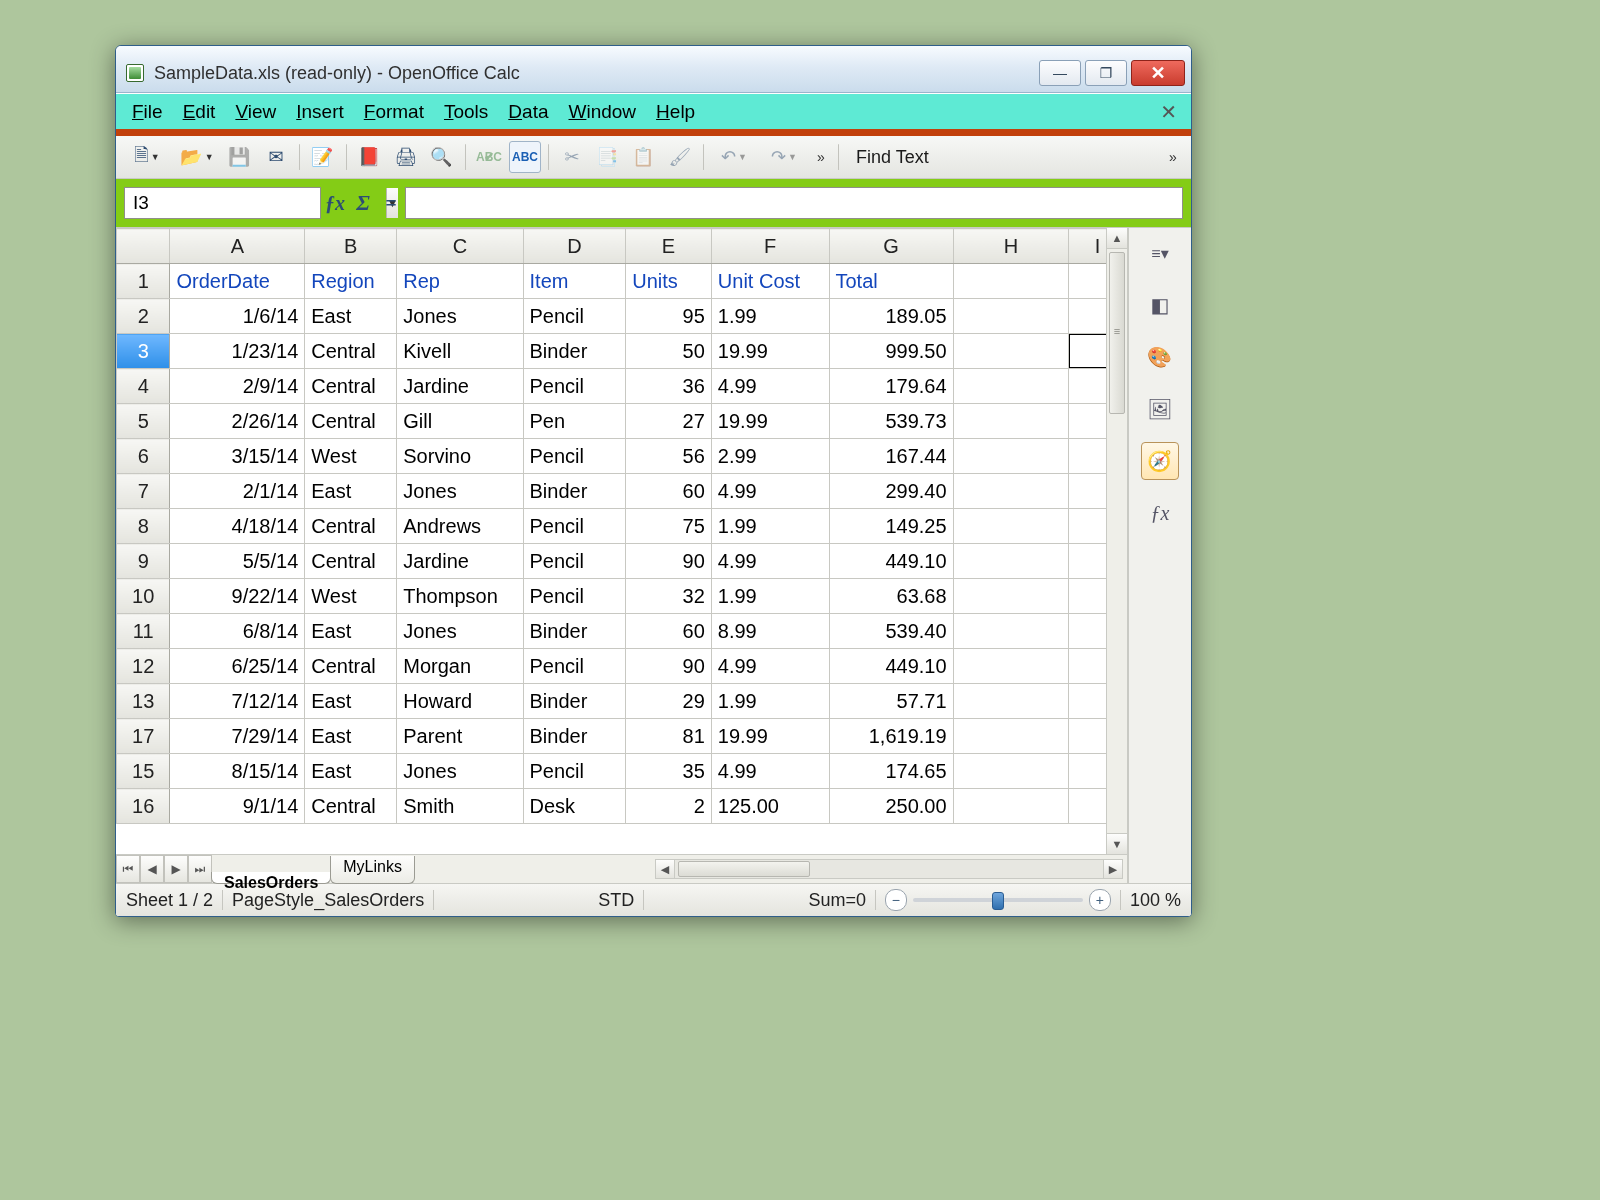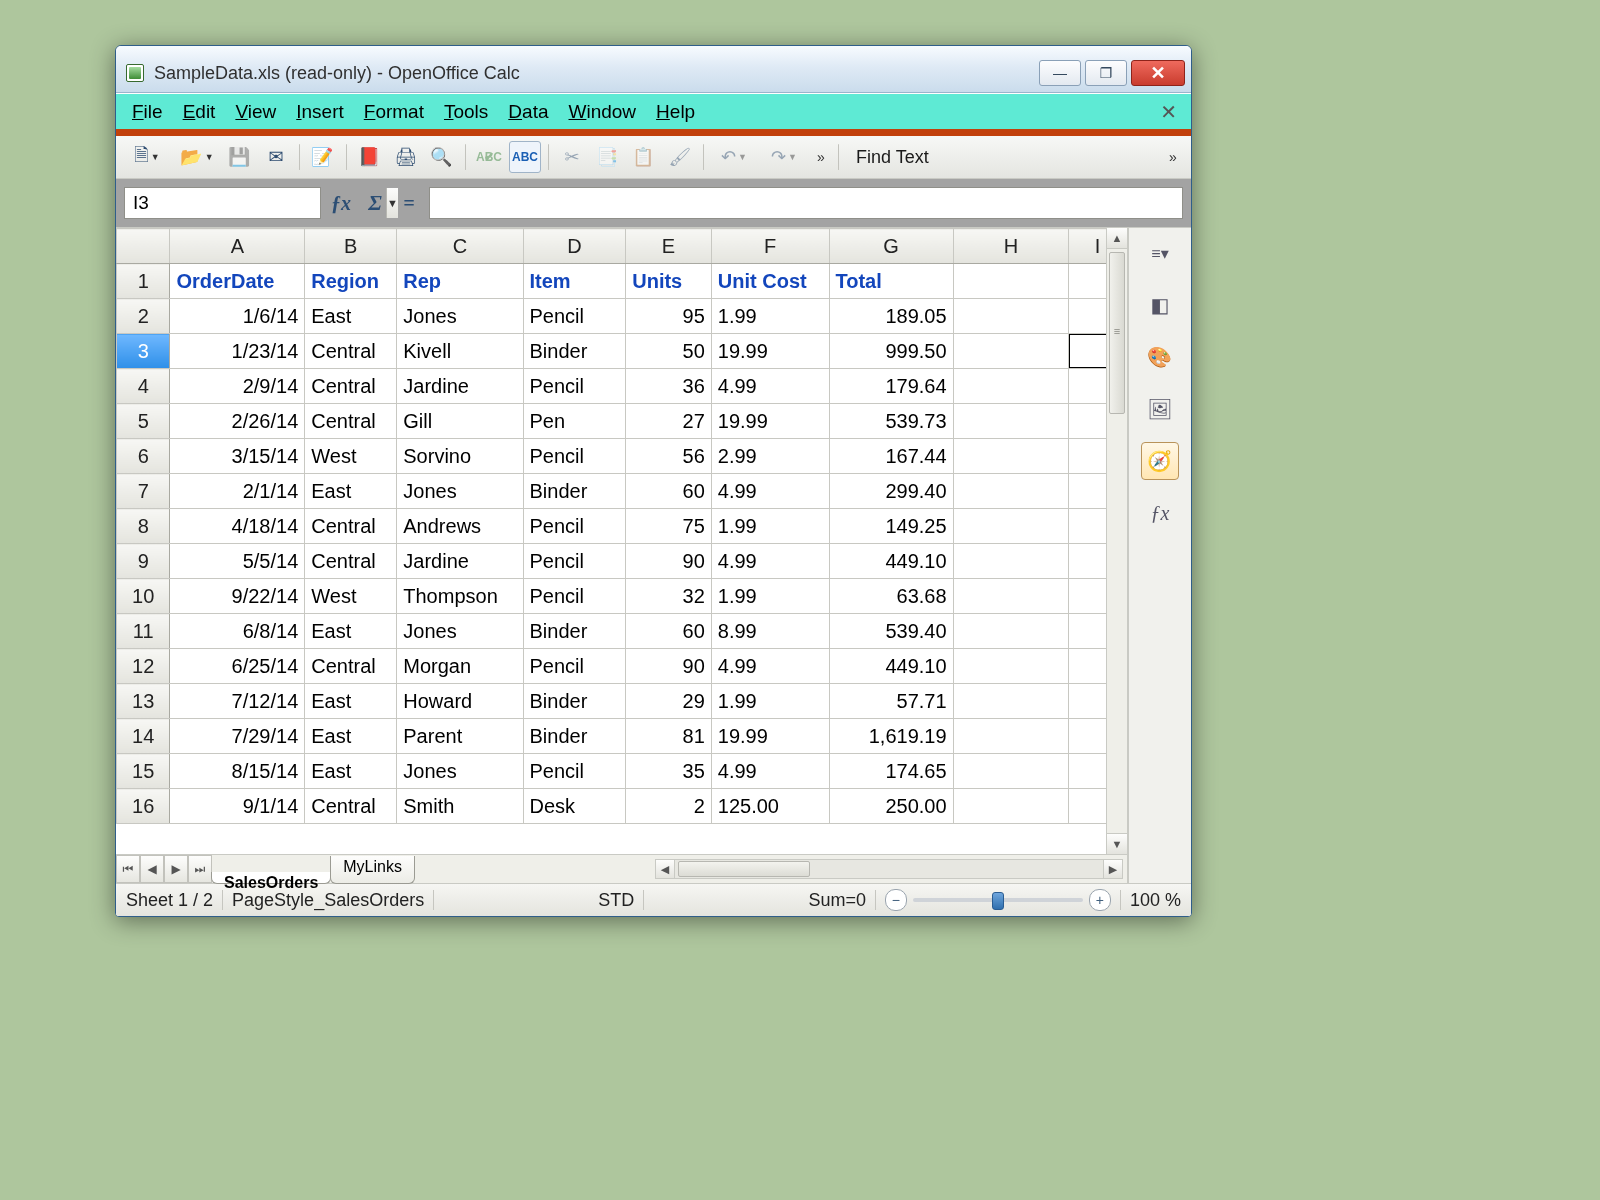--- a/index.html
+++ b/index.html
@@ -60,22 +60,22 @@
     display:flex;align-items:center;justify-content:center;font-size:18px;color:#2d4c70;
   }
   .tb.disabled{opacity:.45;}
   .tb .carrot{font-size:9px;margin-left:2px;color:#333;}
   .tb.wide{width:44px;}
   .tb.sep{width:0;border:none;border-left:1px solid #c3c3bd;height:26px;margin:0 3px;}
   .tb.expand{width:18px;font-size:14px;color:#333;}
   .findbox{margin-left:10px;font-size:18px;color:#1a1a1a;}
   
   .formulabar{
-    height:40px;flex:none;display:flex;align-items:center;padding:4px 8px;gap:6px;
-    background:#a3a3a3;border-bottom:1px solid #c9cac4;
+    height:40px;flex:none;display:flex;align-items:center;padding:4px 8px;
+    background:#84cc16;border-bottom:1px solid #c9cac4;
   }
   .namebox{
     width:195px;height:30px;background:#fff;border:1px solid #8f8f89;display:flex;align-items:center;
   }
   .namebox input{border:none;outline:none;flex:1;padding:0 8px;font-size:19px;background:transparent;}
   .namebox .drop{width:22px;text-align:center;border-left:1px solid #b7b7b1;font-size:11px;color:#333;background:linear-gradient(#fdfdfc,#e3e3dd);height:100%;display:flex;align-items:center;justify-content:center;}
   .fx-btn{width:28px;height:28px;display:flex;align-items:center;justify-content:center;font-style:italic;font-family:"Times New Roman",serif;font-size:20px;color:#2c4e74;font-weight:bold;}
   .fx-sigma{font-family:"Times New Roman",serif;font-size:22px;font-weight:bold;color:#2c4e74;}
   .fx-eq{font-size:20px;color:#2c4e74;font-weight:bold;}
   .formula-input{flex:1;height:30px;background:#fff;border:1px solid #8f8f89;}
@@ -89,21 +89,21 @@
   }
   table.sheet thead th{
     background:linear-gradient(#f7f7f4,#e4e4de);font-weight:normal;text-align:center;color:#222;
     border-bottom:1px solid #a9a9a1;
   }
   table.sheet tbody th.rowhdr{
     width:50px;background:linear-gradient(#f7f7f4,#e4e4de);font-weight:normal;text-align:center;color:#222;
     border-right:1px solid #a9a9a1;
   }
   table.sheet tbody th.rowhdr.sel{background:linear-gradient(#6fb8ff,#2e8fe8);color:#fff;}
-  .hdr-row1 td{font-weight:bold;color:#1346bc;}
+  .hdr-row1 td{font-weight:normal;color:#1346bc;}
   .num{text-align:right;margin-left:48px;}
   .corner{width:50px;background:linear-gradient(#f7f7f4,#e4e4de);}
   thead th.colI{background:linear-gradient(#9ed0ff,#62b0f7);}
   td.activecell{position:relative;}
   td.activecell::after{content:"";position:absolute;inset:-1px;border:2px solid #000;pointer-events:none;}
   .vscroll{
     position:absolute;right:0;top:0;bottom:0;width:20px;background:#efefe9;
     border-left:1px solid #c9cac4;
   }
   .vscroll .arrow{height:20px;display:flex;align-items:center;justify-content:center;font-size:11px;color:#555;background:linear-gradient(#fdfdfc,#e3e3dd);border-bottom:1px solid #c9cac4;}
@@ -398,21 +398,21 @@
                   <td>East</td>
                   <td>Howard</td>
                   <td>Binder</td>
                   <td class="num">29</td>
                   <td>1.99</td>
                   <td class="num">57.71</td>
                   <td></td>
                   <td></td>
                 </tr>
                 <tr>
-                  <th class="rowhdr">14</th>
+                  <th class="rowhdr">17</th>
                   <td class="num">7/29/14</td>
                   <td>East</td>
                   <td>Parent</td>
                   <td>Binder</td>
                   <td class="num">81</td>
                   <td>19.99</td>
                   <td class="num">1,619.19</td>
                   <td></td>
                   <td></td>
                 </tr>

